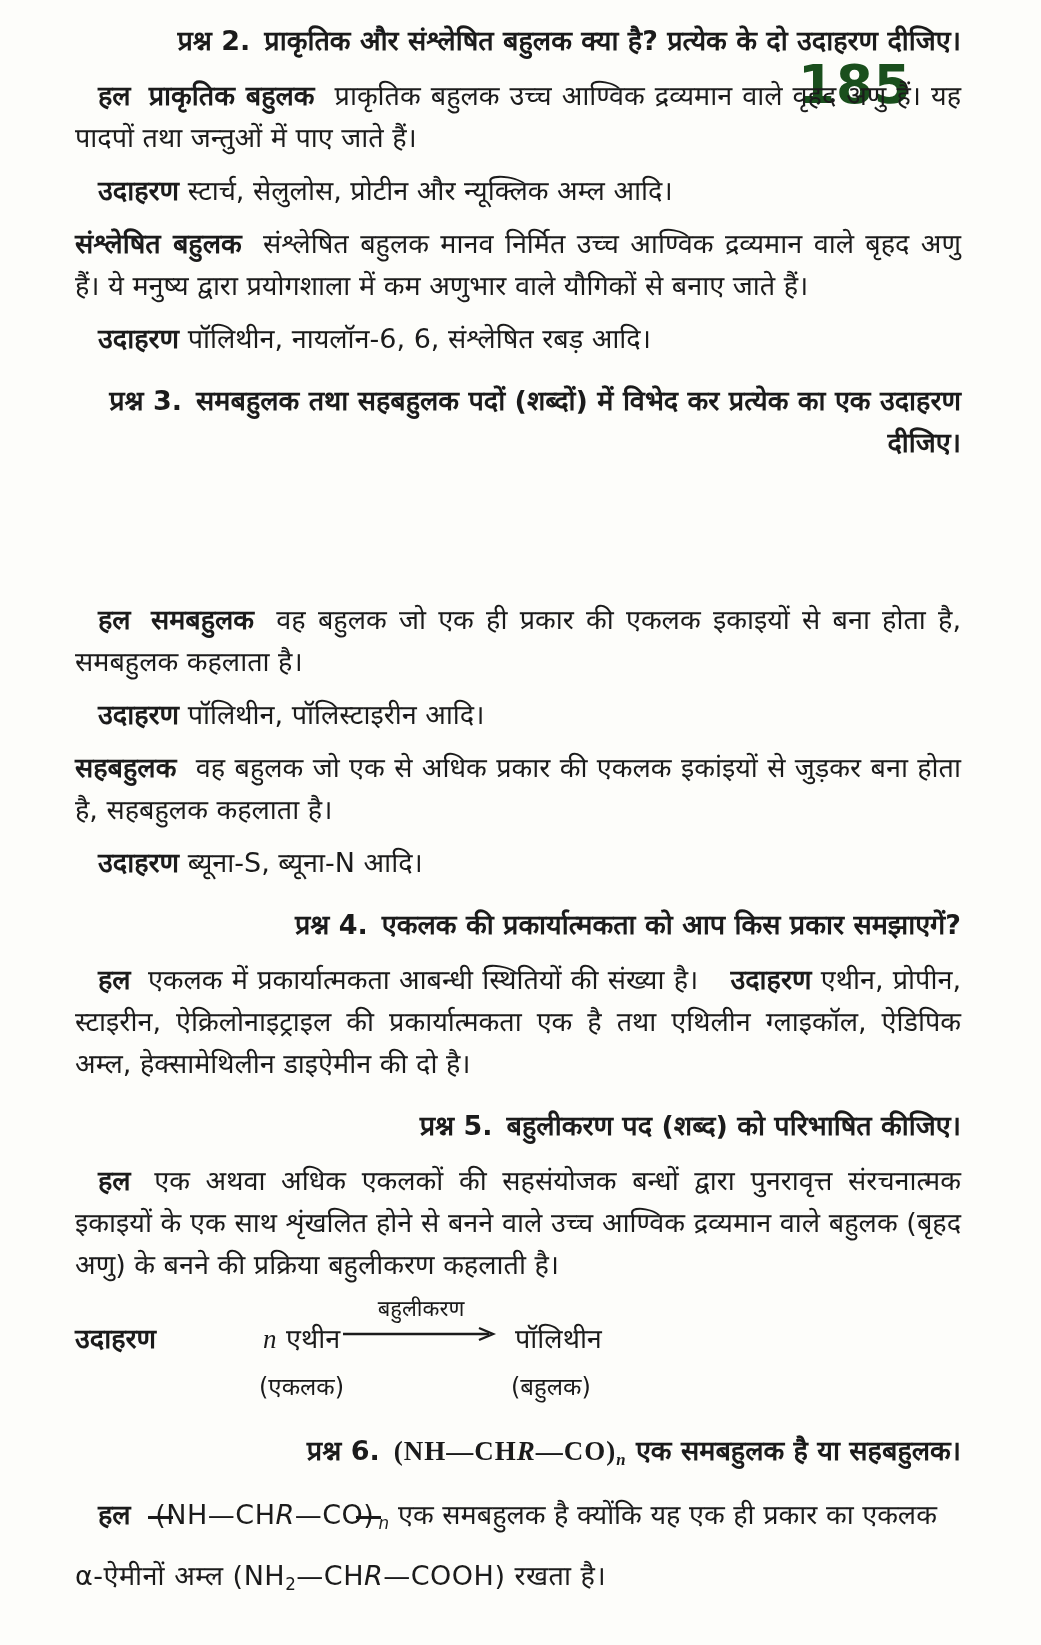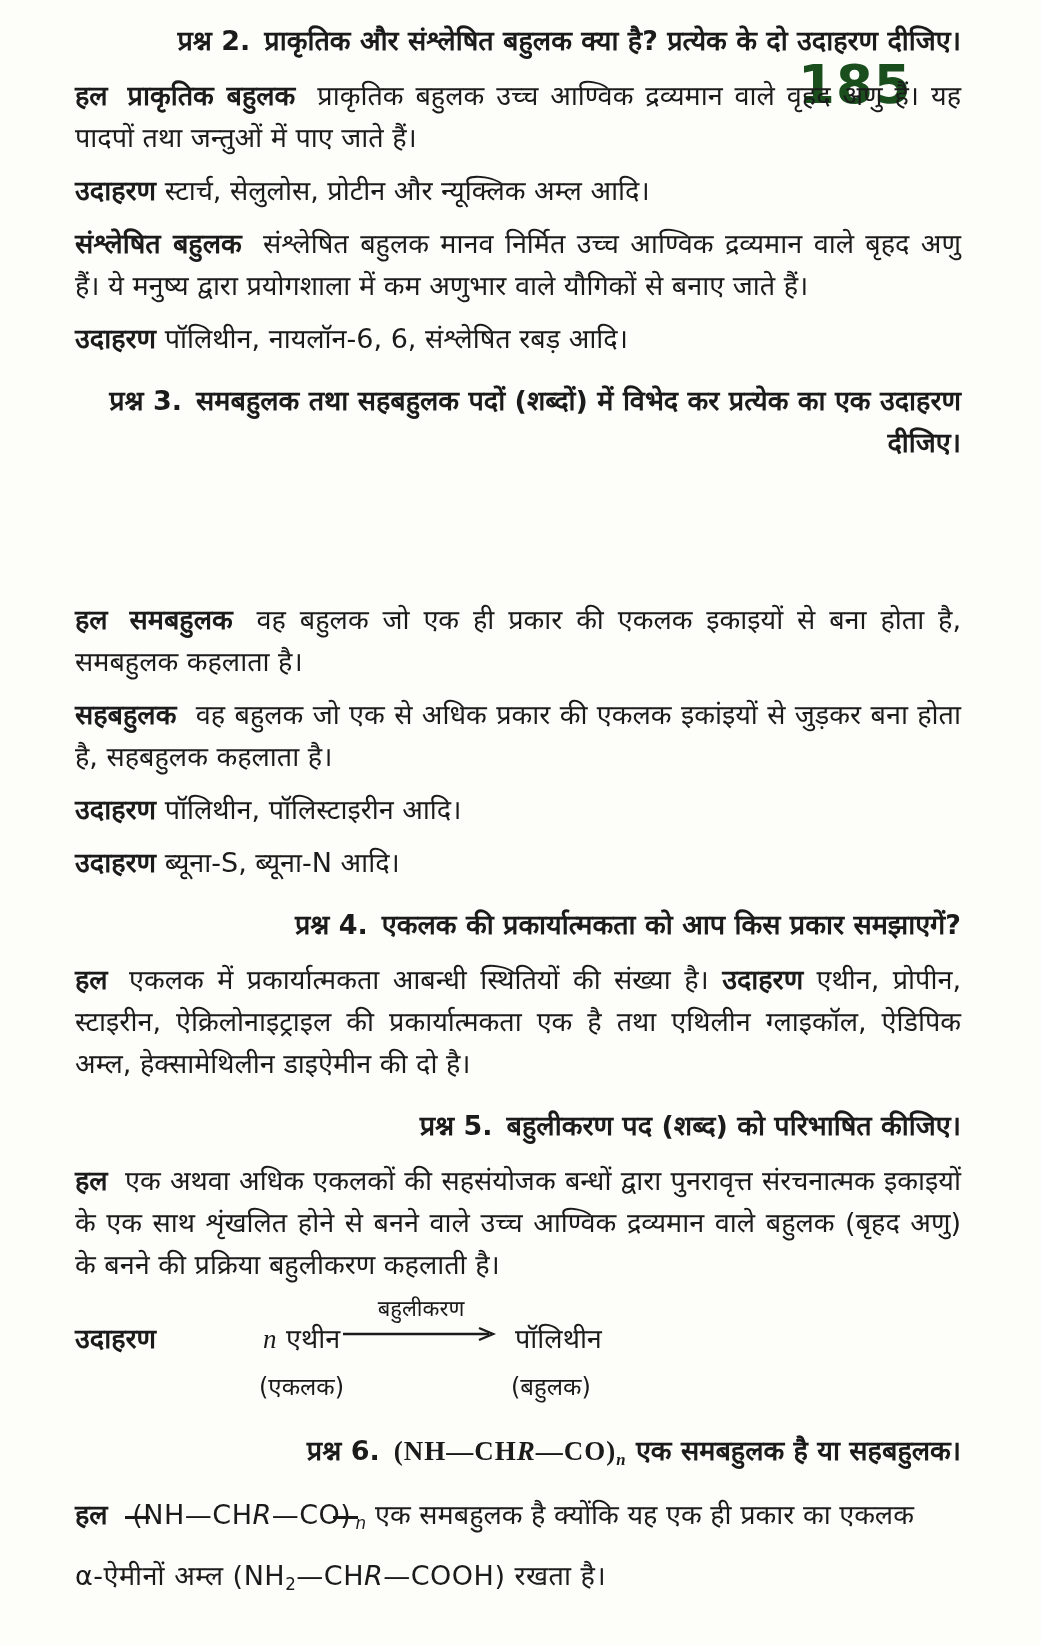--- a/index.html
+++ b/index.html
@@ -17,21 +17,21 @@
     color:#1a4f1d;
   }
   .content{
     position:absolute;left:75px;top:0;width:886px;
     font-size:27px;line-height:42px;
   }
   .first{margin-top:206px;}
   p{margin:0 0 11px 0;text-align:justify;}
   .qhead{margin:20px 0 13px 0;font-weight:700;text-align:right;}
   .qlabel{font-weight:700;padding-right:14px;}
-  .b{font-weight:700;}
+  .b{font-weight:700;margin-left:23px;}
   .lead{padding-right:8px;}
   .term{font-weight:700;padding-right:10px;}
   .gap{height:122px;}
   .formula{font-family:"Liberation Serif","DejaVu Serif",serif;letter-spacing:1px;white-space:nowrap;}
   .formula-sans{font-family:"DejaVu Sans","Liberation Sans",sans-serif;letter-spacing:0.5px;white-space:nowrap;margin-top:33px;}
   .it{font-style:italic;}
   .sub{font-size:0.62em;vertical-align:-0.3em;}
   .cross{position:relative;display:inline-block;}
   .cross::after{
     content:"";position:absolute;left:-7px;right:-7px;top:52%;
@@ -87,27 +87,27 @@
 
     <div class="gap"></div>
 
     <p>
       <span class="b lead">हल</span>
       <span class="term">समबहुलक</span>
       <span>वह बहुलक जो एक ही प्रकार की एकलक इकाइयों से बना होता है, समबहुलक कहलाता है।</span>
     </p>
 
     <p>
-      <span class="term">सहबहुलक</span>
-      <span>वह बहुलक जो एक से अधिक प्रकार की एकलक इकांइयों से जुड़कर बना होता है, सहबहुलक कहलाता है।</span>
+      <span class="b">उदाहरण</span>
+      <span>पॉलिथीन, पॉलिस्टाइरीन आदि।</span>
     </p>
 
     <p>
-      <span class="b">उदाहरण</span>
-      <span>पॉलिथीन, पॉलिस्टाइरीन आदि।</span>
+      <span class="term">सहबहुलक</span>
+      <span>वह बहुलक जो एक से अधिक प्रकार की एकलक इकांइयों से जुड़कर बना होता है, सहबहुलक कहलाता है।</span>
     </p>
 
     <p>
       <span class="b">उदाहरण</span>
       <span>ब्यूना-S, ब्यूना-N आदि।</span>
     </p>
 
     <p class="qhead"><span class="qlabel">प्रश्न 4.</span><span>एकलक की प्रकार्यात्मकता को आप किस प्रकार समझाएगें?</span></p>
 
     <p>

